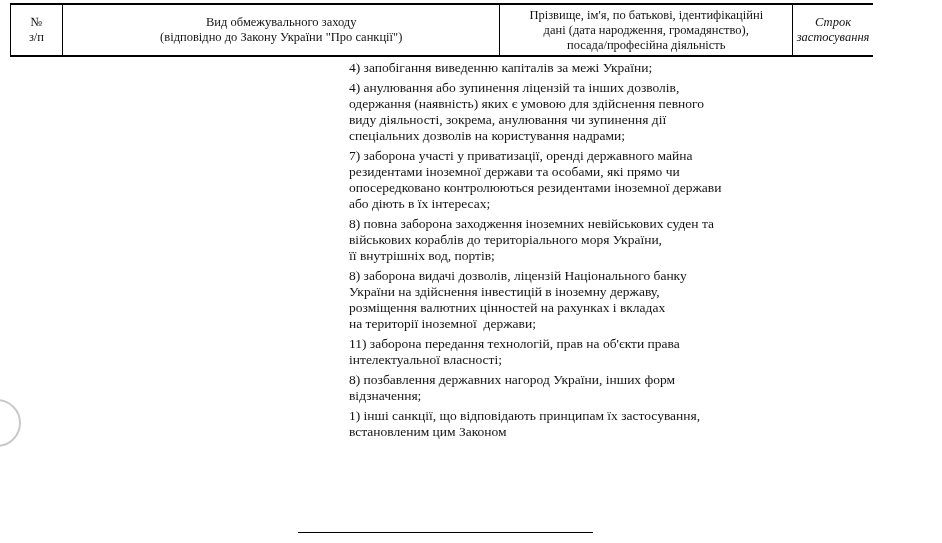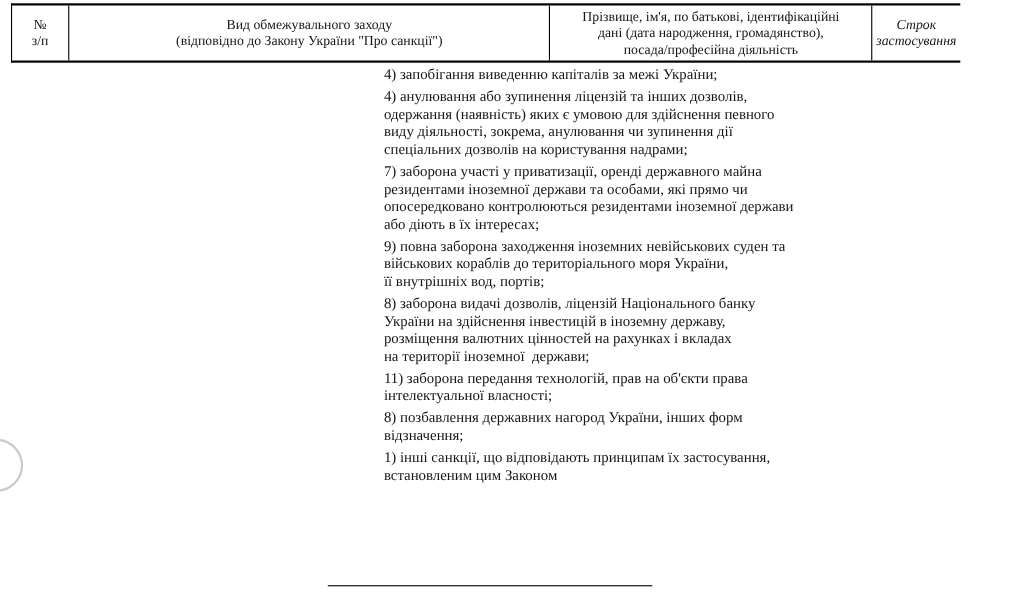--- a/index.html
+++ b/index.html
@@ -106,21 +106,21 @@
   <div class="body-cell">
     <p class="measure">4) запобігання виведенню капіталів за межі України;</p>
     <p class="measure">4) анулювання або зупинення ліцензій та інших дозволів,
 одержання (наявність) яких є умовою для здійснення певного
 виду діяльності, зокрема, анулювання чи зупинення дії
 спеціальних дозволів на користування надрами;</p>
     <p class="measure">7) заборона участі у приватизації, оренді державного майна
 резидентами іноземної держави та особами, які прямо чи
 опосередковано контролюються резидентами іноземної держави
 або діють в їх інтересах;</p>
-    <p class="measure">9) повна заборона заходження іноземних невійськових суден та
+    <p class="measure">8) повна заборона заходження іноземних невійськових суден та
 військових кораблів до територіального моря України,
 її внутрішніх вод, портів;</p>
     <p class="measure">8) заборона видачі дозволів, ліцензій Національного банку
 України на здійснення інвестицій в іноземну державу,
 розміщення валютних цінностей на рахунках і вкладах
 на території іноземної  держави;</p>
     <p class="measure">11) заборона передання технологій, прав на об'єкти права
 інтелектуальної власності;</p>
     <p class="measure">8) позбавлення державних нагород України, інших форм
 відзначення;</p>

